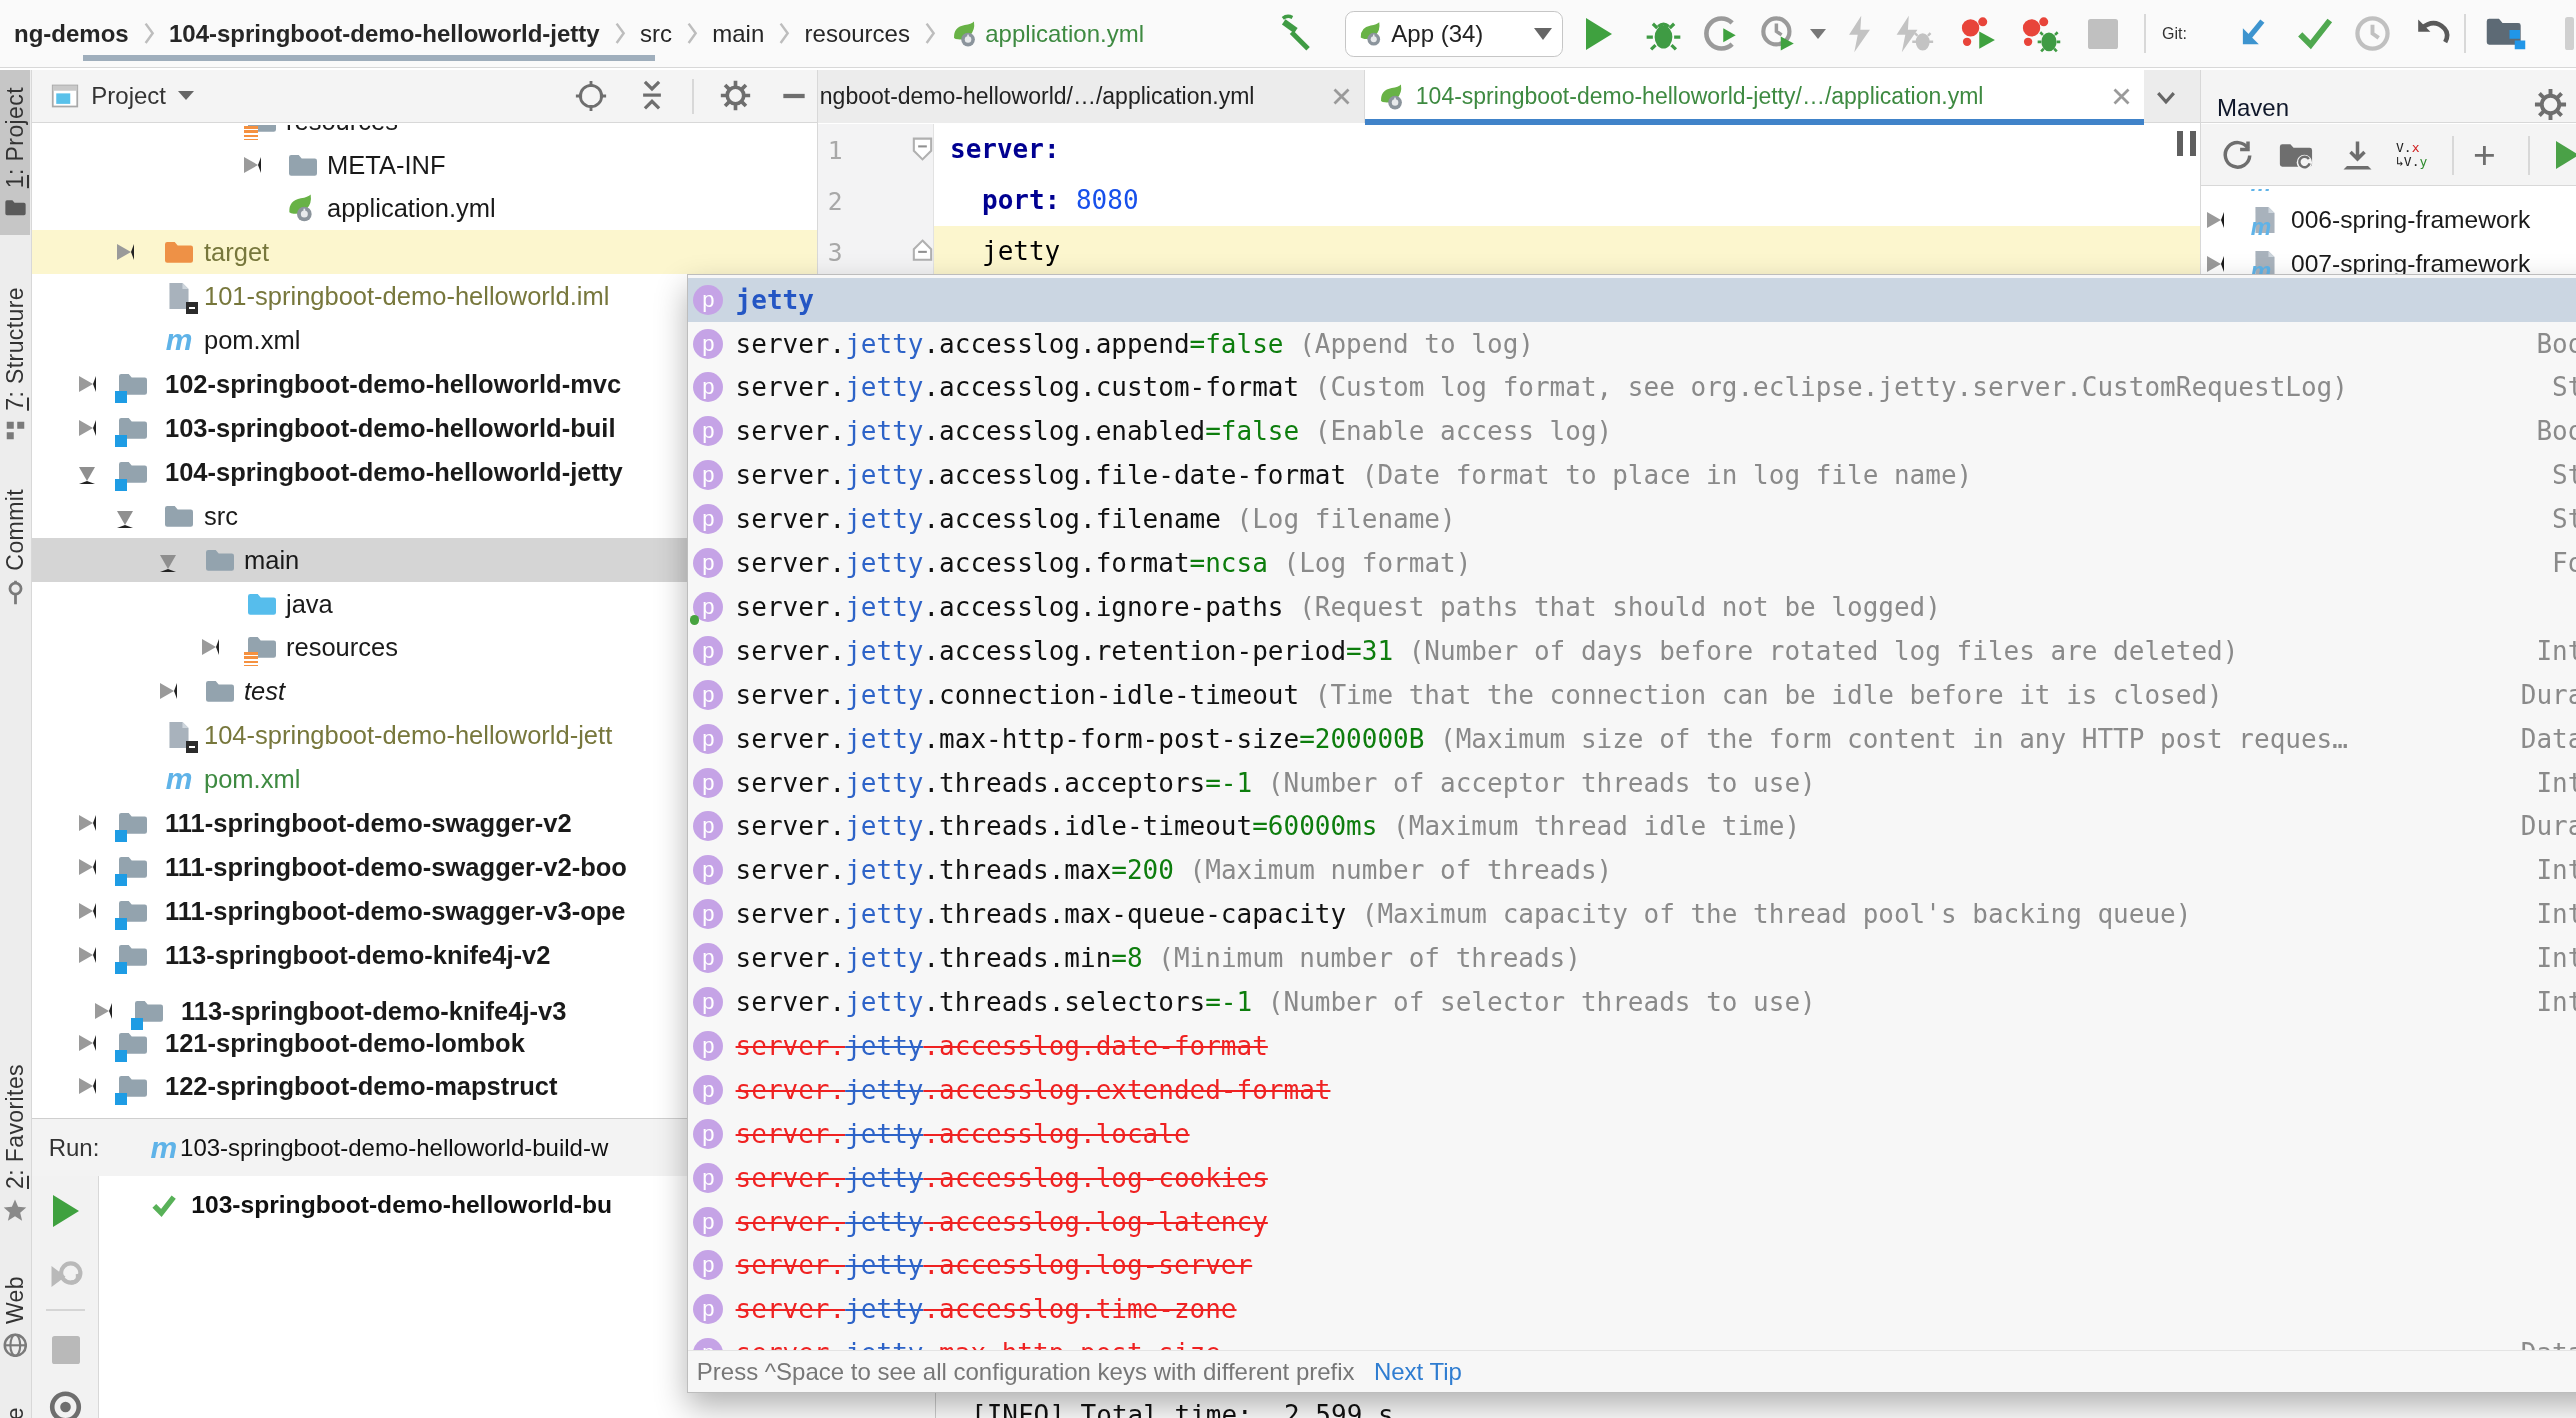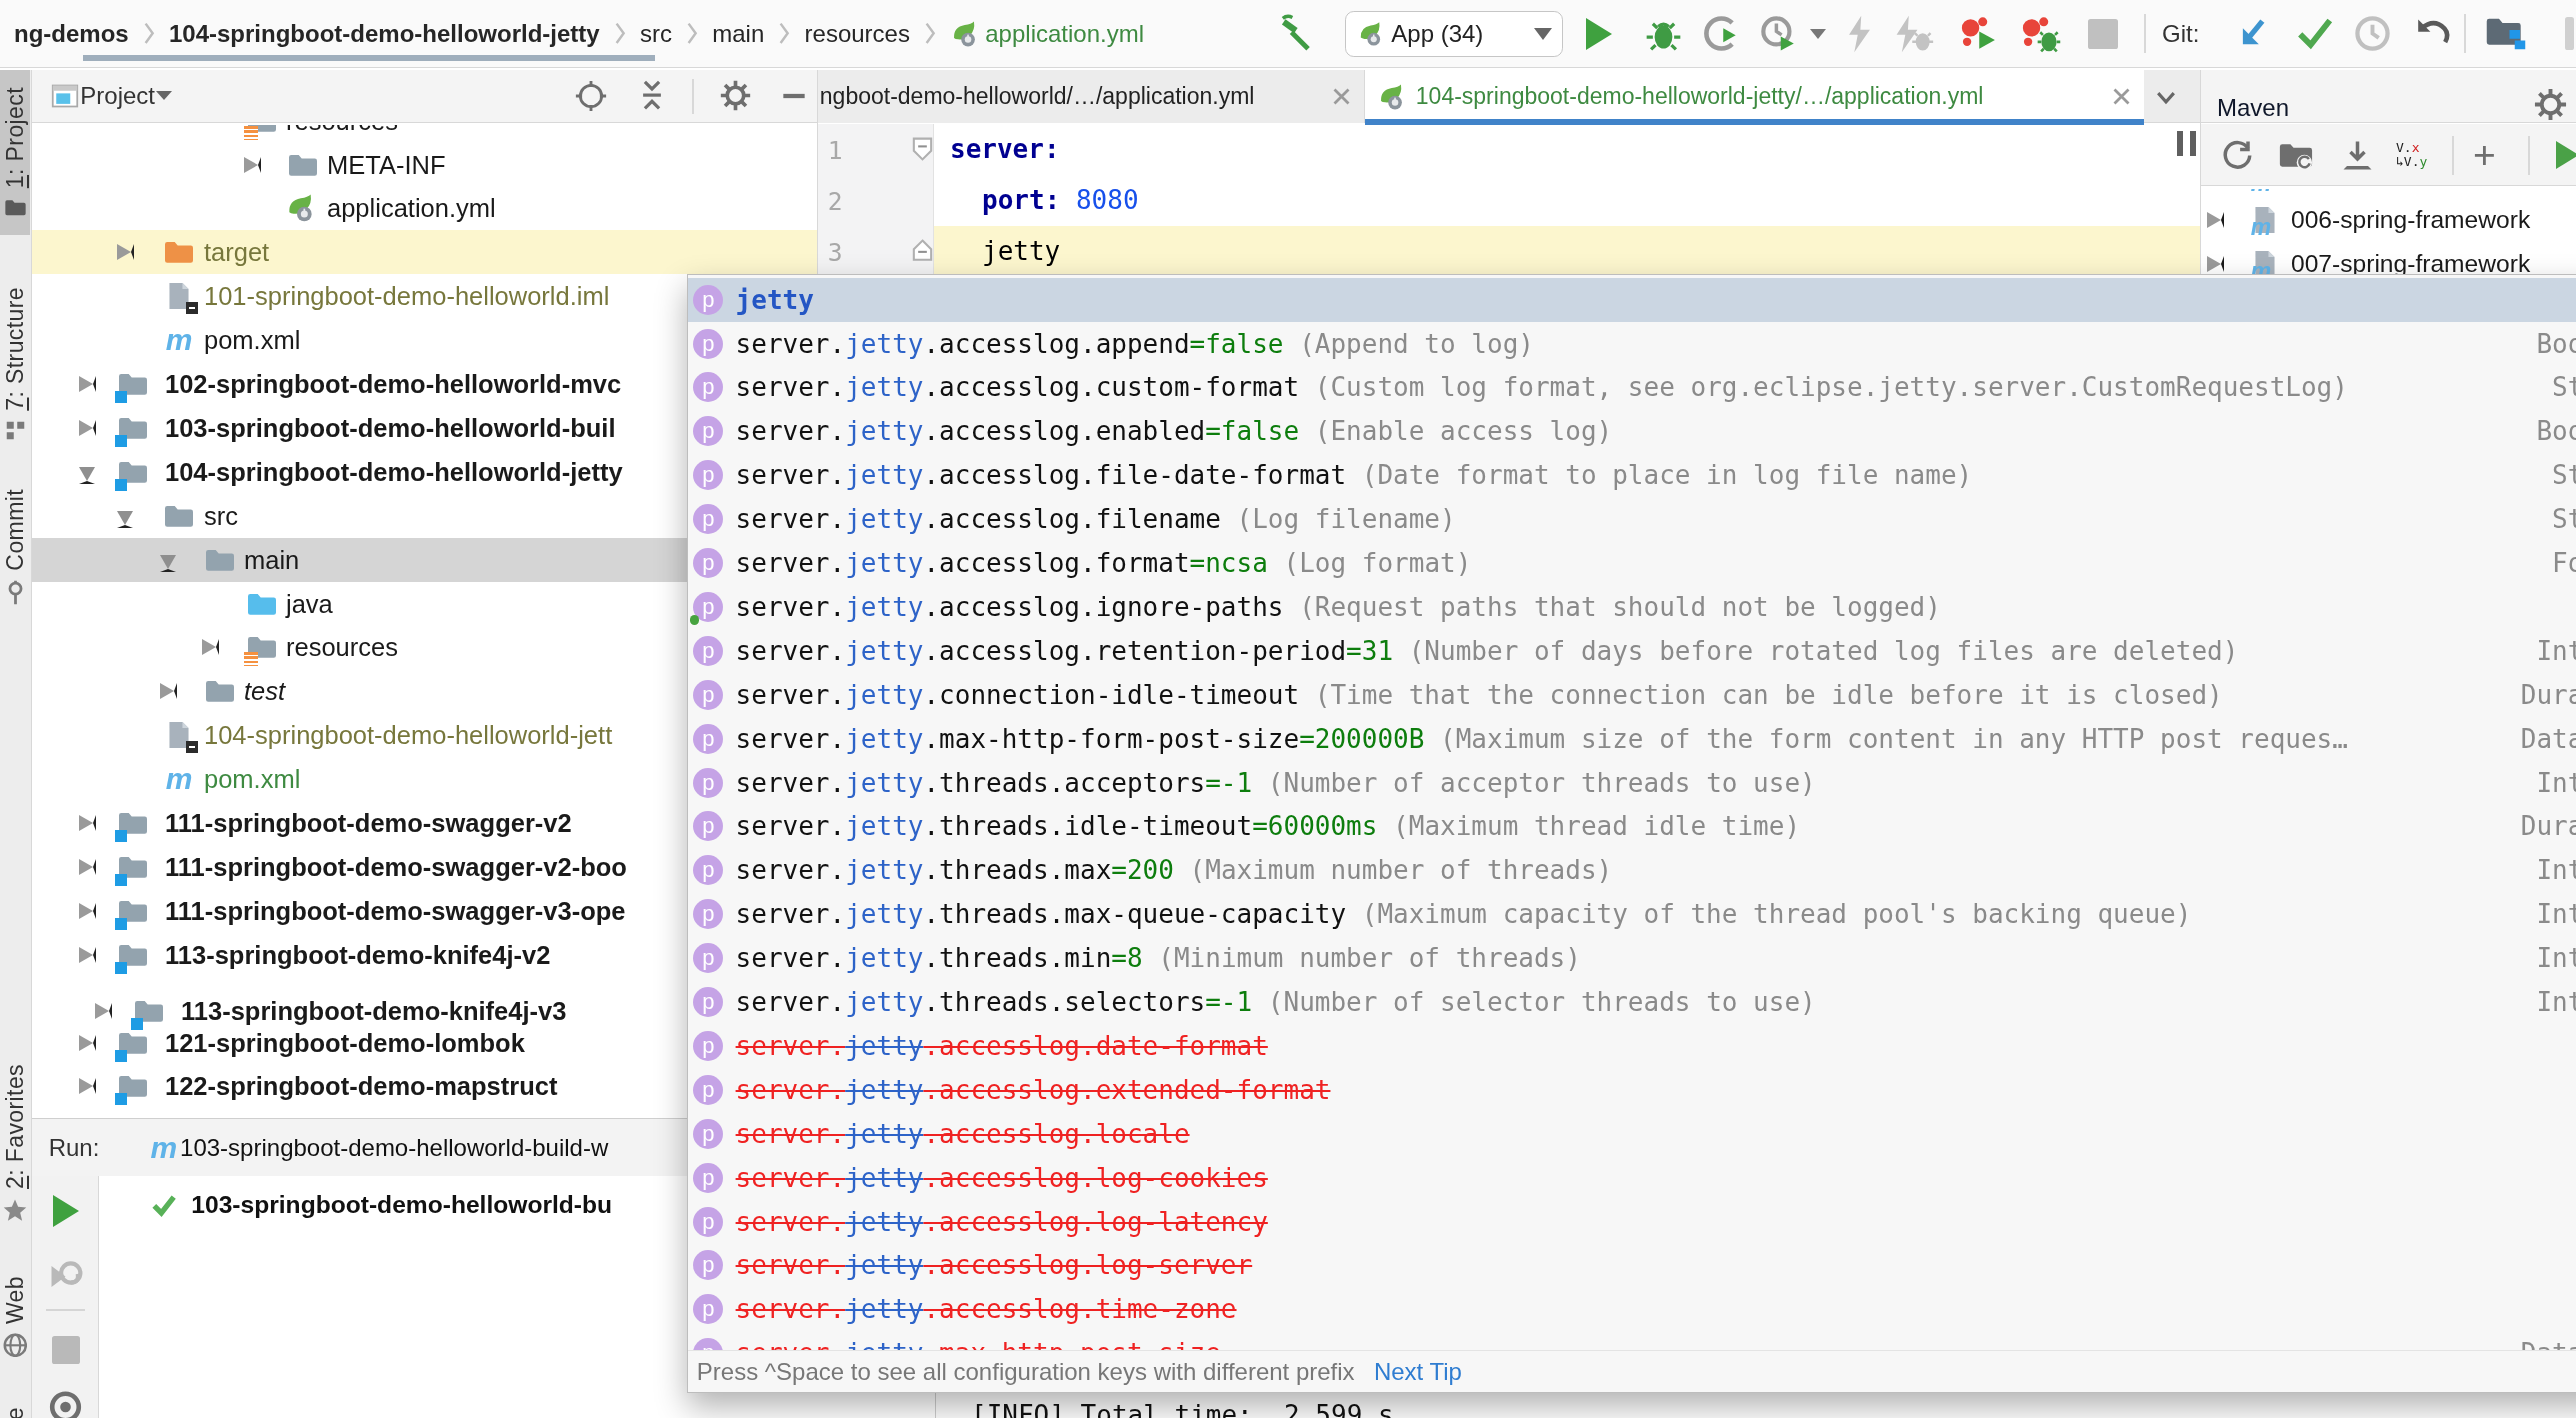--- a/index.html
+++ b/index.html
@@ -13,21 +13,21 @@
 .bc-sep{display:flex;align-items:center}
 .tb-icon{position:absolute;top:0;height:67px;display:flex;align-items:center;justify-content:center}
 #runpill{position:absolute;left:1345px;top:10.5px;width:218px;height:46px;border:1.8px solid #c6c6c6;border-radius:8.8px;background:#fff;display:flex;align-items:center;padding:0 10.5px;gap:8.8px;font-size:24px;color:#222}
 
 #leftstripe{position:absolute;left:0;top:70px;width:32px;height:1349px;background:#ededed;border-right:1.8px solid #d8d8d8}
 .stripe-item{position:absolute;left:0;width:30px;display:flex;flex-direction:column;align-items:center;justify-content:center;gap:8.8px}
 .stripe-item.active{background:#c6c6c6}
 .stripe-label{writing-mode:vertical-rl;transform:rotate(180deg);font-size:23px;color:#333;letter-spacing:0.4px;white-space:nowrap}
 
 #project-header{position:absolute;left:32px;top:70px;width:785px;height:53px;background:#f4f4f4;border-bottom:1.8px solid #d8d8d8}
-#project-header .ph-left{position:absolute;left:19.3px;top:0;height:51px;display:flex;align-items:center;gap:1px;font-size:24px;color:#333}
+#project-header .ph-left{position:absolute;left:19.3px;top:0;height:51px;display:flex;align-items:center;gap:12px;font-size:24px;color:#333}
 .ph-icon{position:absolute;top:0;height:51px;display:flex;align-items:center}
 #project-tree{position:absolute;left:32px;top:125px;width:785px;height:993px;background:#fff;overflow:hidden}
 .trow{position:absolute;left:0;width:100%;height:44px;font-size:25.5px;white-space:nowrap}
 .trow .tlabel{position:absolute;top:0;height:44px;line-height:44px;color:#1a1a1a}
 .trow.bold .tlabel{font-weight:700}
 .trow.olive .tlabel{color:#77773c}
 .trow.green .tlabel{color:#3e8a41}
 .trow.bg-yellow{background:#fcf6ce}
 .trow.bg-sel{background:#d5d5d5}
 .chev{position:absolute;top:14px;width:0;height:0;border-style:solid}
@@ -214,21 +214,21 @@
           <path d="M13.5 12 L12 10.5 M20.5 12 L22 10.5 M12.5 16 H10.5 M23.5 16 H21.5 M14 20 L12.5 21.5 M20 20 L21.5 21.5" stroke="#3f9b44" stroke-width="1.5"></path>
         </svg>
       </span>
       <span class="tb-icon" style="left: 2088px;">
         <span style="width:30px;height:30px;background:#c0c0c0;border-radius:2.6px"></span>
       </span>
       <span class="tb-icon" style="left: 2144px;">
         <span style="width:1.8px;height:39px;background:#d8d8d8"></span>
       </span>
       <span class="tb-icon" style="left: 2162px;">
-        <span style="font-size:24px;color:#333">Git:</span>
+        <span style="font-size:16px;color:#333">Git:</span>
       </span>
       <span class="tb-icon" style="left: 2234px;">
         <svg width="39" height="39" viewBox="0 0 22 22">
           <path d="M16 4 L7 15" stroke="#3d94cf" stroke-width="3"></path>
           <path d="M5 8 V17 H14 Z" fill="#3d94cf"></path>
         </svg>
       </span>
       <span class="tb-icon" style="left: 2295px;">
         <svg width="40" height="37" viewBox="0 0 23 21">
           <path d="M3 11 L9 17 L20 3" fill="none" stroke="#4fa84f" stroke-width="3.4"></path>

